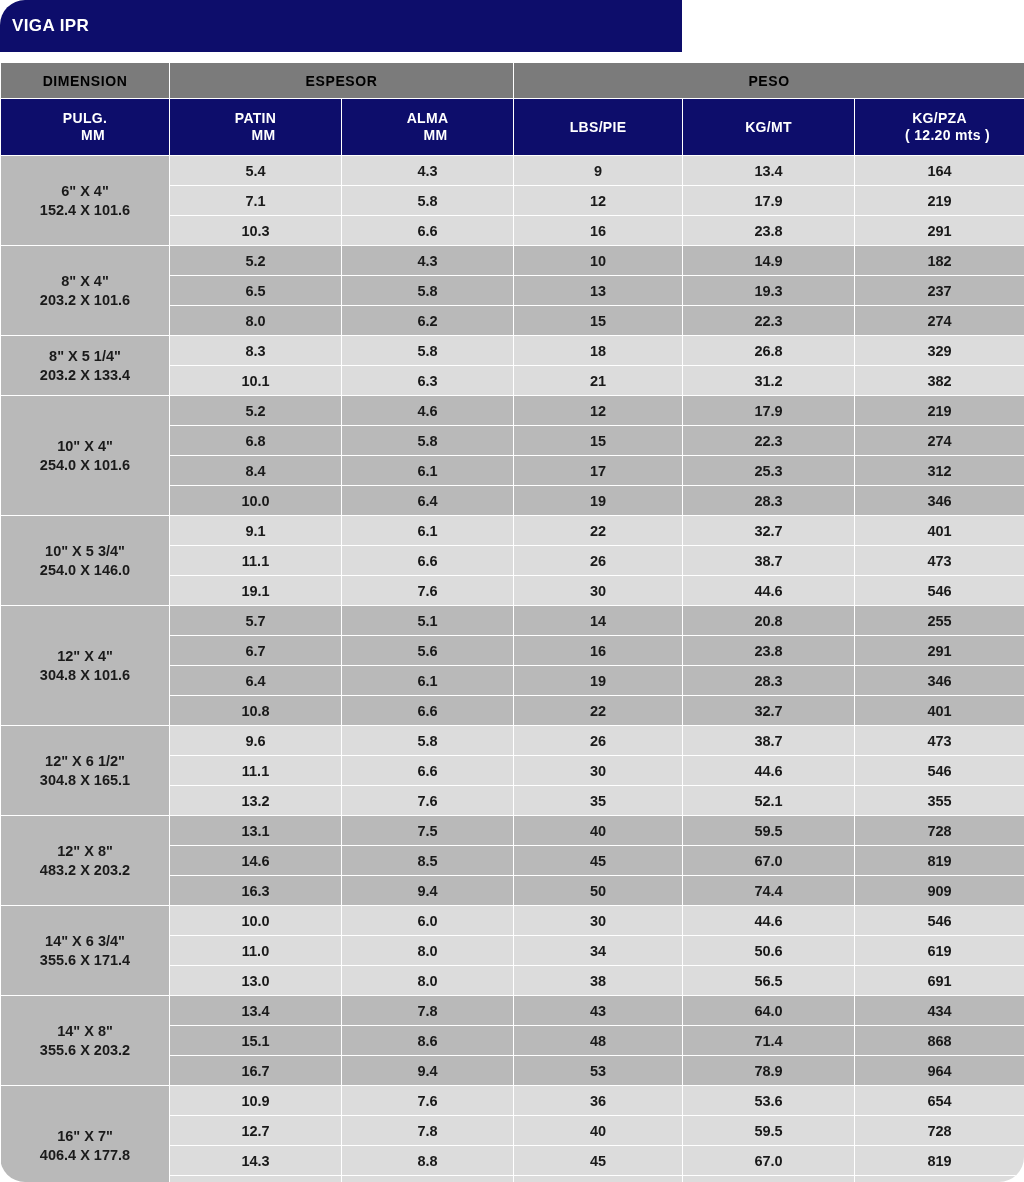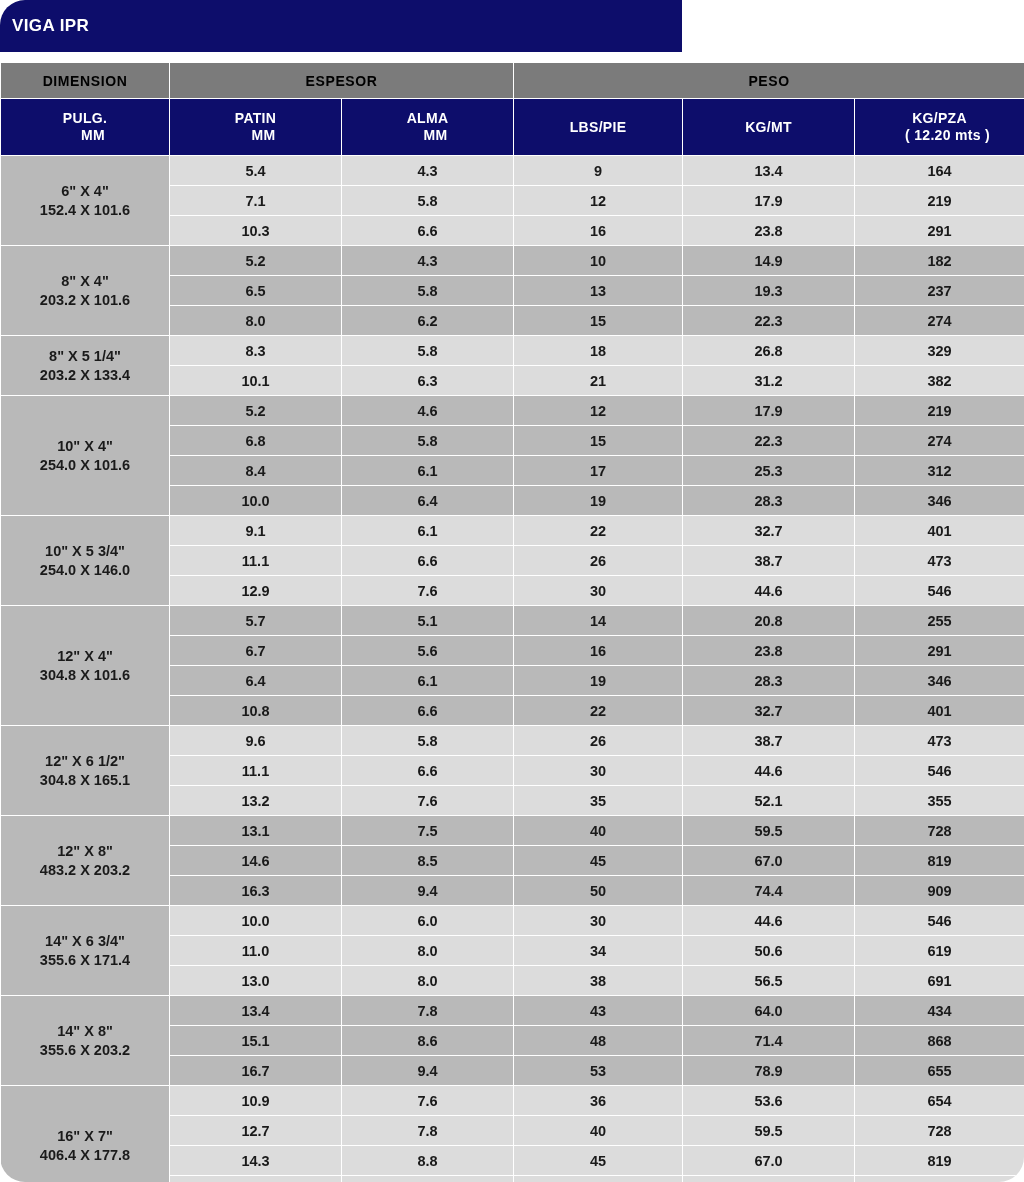--- a/index.html
+++ b/index.html
@@ -266,21 +266,21 @@
           <td class="val">401</td>
         </tr>
         <tr class="shade-light">
           <td class="val">11.1</td>
           <td class="val">6.6</td>
           <td class="val">26</td>
           <td class="val">38.7</td>
           <td class="val">473</td>
         </tr>
         <tr class="shade-light">
-          <td class="val">12.9</td>
+          <td class="val">19.1</td>
           <td class="val">7.6</td>
           <td class="val">30</td>
           <td class="val">44.6</td>
           <td class="val">546</td>
         </tr>
         <tr class="shade-dark">
           <td class="dim" rowspan="4">
             <div>12" X 4"</div>
             <div>304.8 X 101.6</div>
           </td>
@@ -402,21 +402,21 @@
           <td class="val">8.6</td>
           <td class="val">48</td>
           <td class="val">71.4</td>
           <td class="val">868</td>
         </tr>
         <tr class="shade-dark">
           <td class="val">16.7</td>
           <td class="val">9.4</td>
           <td class="val">53</td>
           <td class="val">78.9</td>
-          <td class="val">655</td>
+          <td class="val">964</td>
         </tr>
         <tr class="shade-light">
           <td class="dim" rowspan="4">
             <div>16" X 7"</div>
             <div>406.4 X 177.8</div>
           </td>
           <td class="val">10.9</td>
           <td class="val">7.6</td>
           <td class="val">36</td>
           <td class="val">53.6</td>

